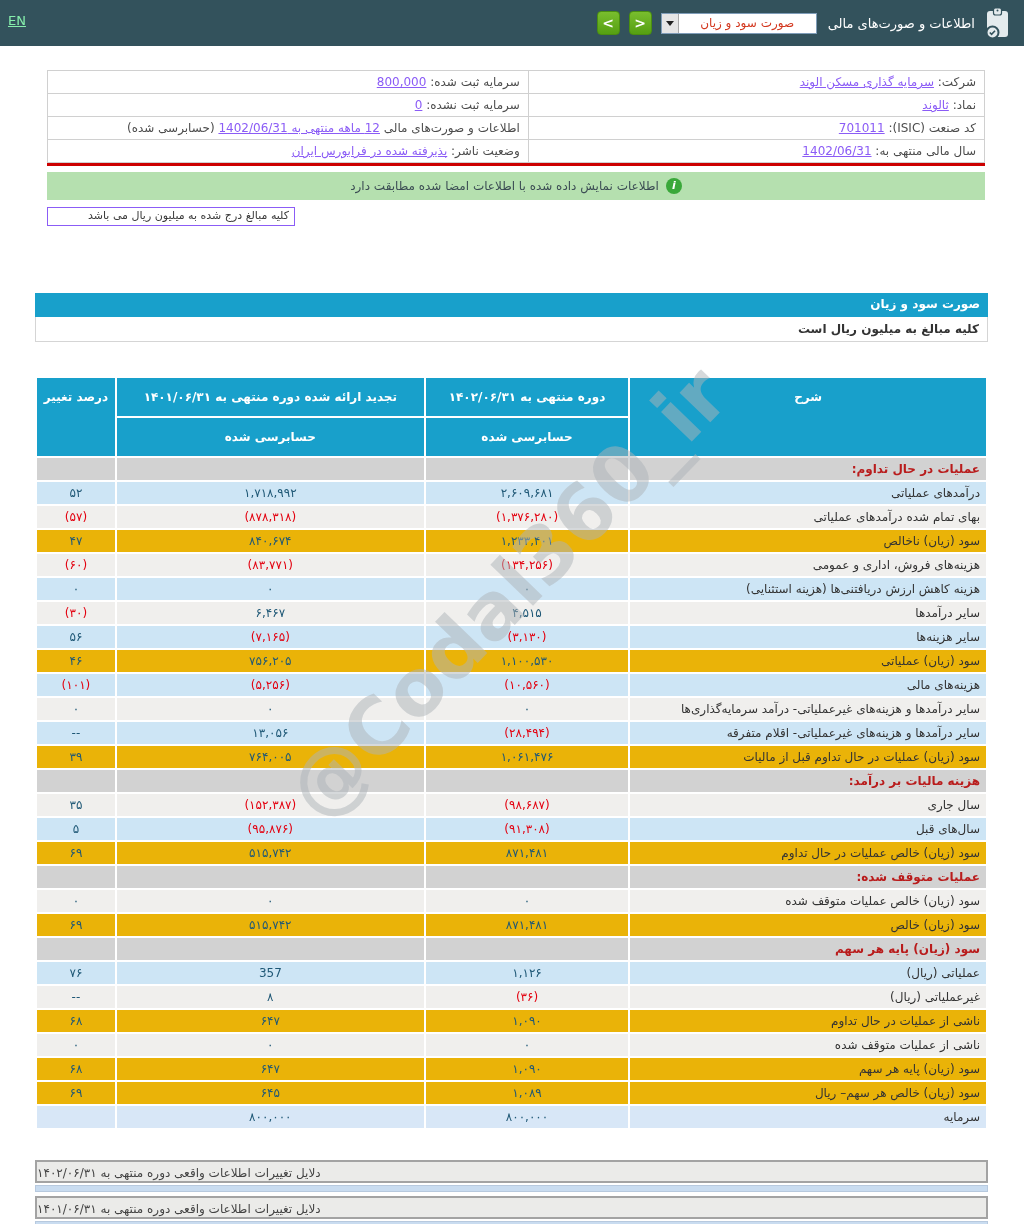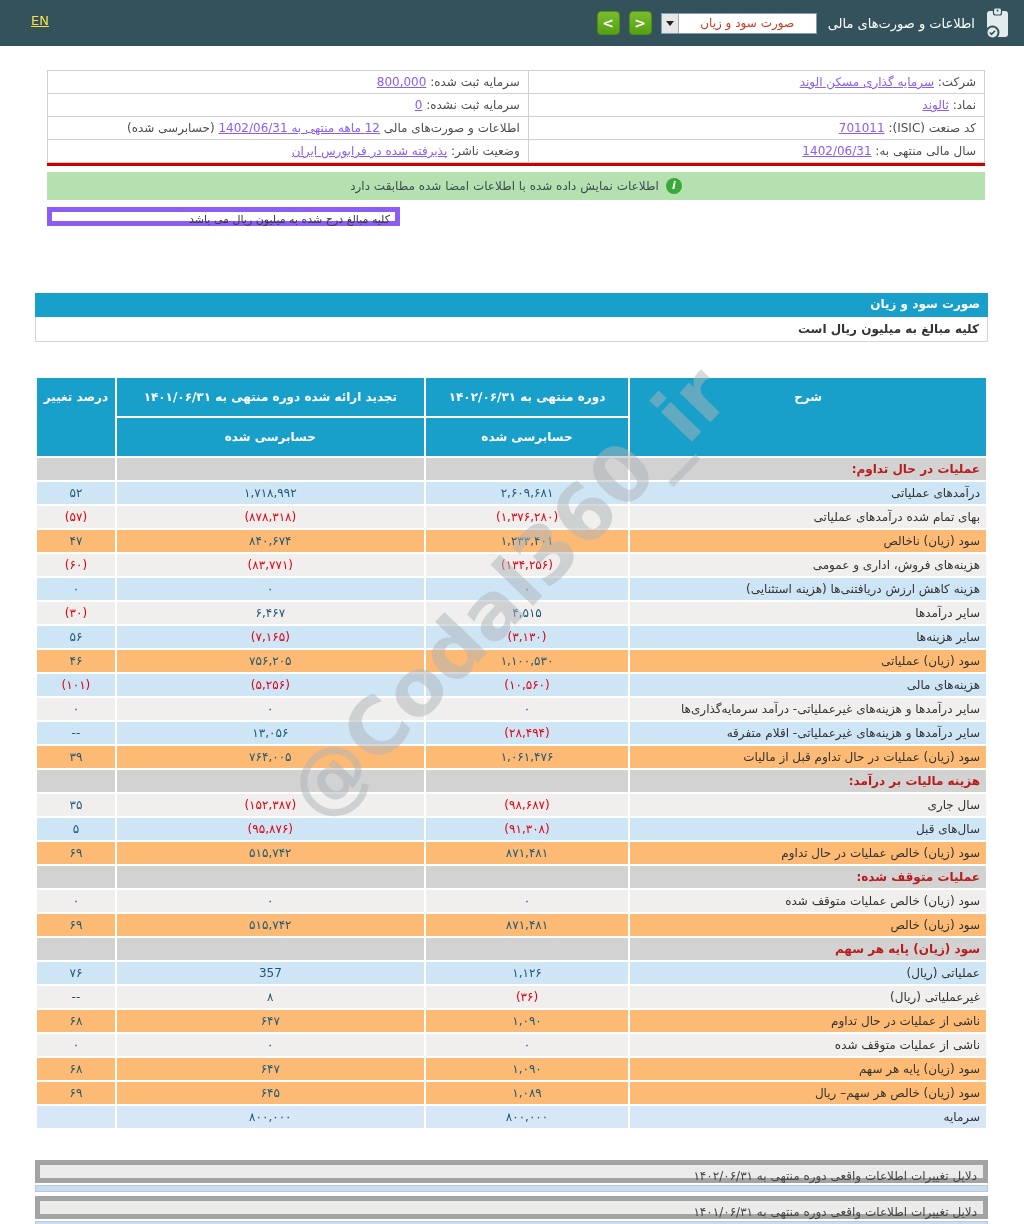--- a/index.html
+++ b/index.html
@@ -1,21 +1,21 @@
 <!DOCTYPE html>
 <html lang="fa"><head>
 <meta charset="utf-8">
 <style>
   * { margin:0; padding:0; box-sizing:border-box; }
   body { font-family:"DejaVu Sans", sans-serif; background:#fff; }
   .page { position:relative; width:1024px; height:1224px; overflow:hidden; background:#fff; }
 
   
   .topbar { position:relative; height:46px; background:#33525c; }
-  .en-link { position:absolute; left:31px; top:13px; color:#fde047; font-size:13px; text-decoration:underline; cursor:pointer; }
+  .en-link { position:absolute; left:8px; top:13px; color:#86efac; font-size:13px; text-decoration:underline; cursor:pointer; }
   .top-right { position:absolute; right:12px; top:0; height:46px; display:flex; flex-direction:row-reverse; align-items:center; gap:9px; }
   .clip-icon { width:28px; height:32px; }
   .top-title { color:#fff; font-size:13px; direction:rtl; margin-left:2px; }
   .combo { display:flex; flex-direction:row; width:156px; height:21px; background:#fff; border:1px solid #7f9db9; }
   .combo-arrow { width:17px; height:100%; background:#e6e6e6; border-right:1px solid #aaa; display:flex; align-items:center; justify-content:center; cursor:pointer; }
   .combo-arrow .tri { width:0; height:0; border-left:4px solid transparent; border-right:4px solid transparent; border-top:5px solid #222; }
   .combo-text { flex:1; color:#d3371e; font-size:12px; direction:rtl; text-align:center; line-height:19px; white-space:nowrap; overflow:hidden; cursor:pointer; }
   .nav-btn { width:23px; height:24px; border-radius:4px; background:linear-gradient(#79bd2e,#55a012); border:1px solid #4a8f10; color:#fff; font-weight:bold; font-size:14px; line-height:22px; text-align:center; cursor:pointer; }
 
   
@@ -23,48 +23,48 @@
   table.company { width:100%; border-collapse:collapse; direction:rtl; }
   table.company td { border:1px solid #d0d0d0; height:23px; font-size:12px; padding:1px 8px; vertical-align:middle; white-space:nowrap; }
   td.c-right { width:457px; }
   td.c-left  { width:481px; }
   .f-label { color:#4d4d4d; }
   .f-value { color:#8b5cf6;text-decoration:underline; }
   .redline { height:3px; background:#cc0000; }
   .greenbar { margin-top:6px; height:28px; background:#b5e0af; display:flex; direction:rtl; align-items:center; justify-content:center; gap:7px; }
   .greenbar .txt { color:#3c4d54; font-size:12px; }
   .info-i { width:16px; height:16px; border-radius:50%; background:#3aa83a; color:#fff; font-size:11px; font-weight:bold; text-align:center; line-height:16px; font-style:italic; }
-  .notebox { margin-top:7px; width:353px; height:19px; border:5px solid #8b5cf6; direction:rtl; text-align:right; padding:1px 5px 0 0; font-size:11px; color:#3a3a3a; white-space:nowrap; }
+  .notebox { margin-top:7px; width:248px; height:19px; border:1px solid #8b5cf6; direction:rtl; text-align:right; padding:1px 5px 0 0; font-size:11px; color:#3a3a3a; white-space:nowrap; }
 
   
   .stmt-wrap { margin:67px 36px 0 35px; width:953px; position:relative; }
   .stmt-title { height:24px; background:#18a0cb; color:#fff; font-size:12px; font-weight:bold; direction:rtl; text-align:right; padding:4px 8px 0 0; }
   .stmt-sub { height:25px; background:#fff; border:1px solid #d5d5d5; border-top:none; color:#333; font-size:12px; font-weight:bold; direction:rtl; text-align:right; padding:5px 8px 12px 0; }
 
   table.stmt { margin-top:34px; width:100%; border-collapse:separate; border-spacing:2px; direction:rtl; background:#fff; position:relative; z-index:1; }
   table.stmt th { background:#18a0cb; color:#fff; font-size:12px; font-weight:bold; text-align:center; height:23px; padding:12px 4px; }
   th.h-desc, th.h-pct { vertical-align:top; padding-top:4px; }
   table.stmt td { height:22px; font-size:12px; padding:0 6px; vertical-align:middle; }
   td.cell-desc { text-align:right; color:#333; white-space:nowrap; }
   td.cell-val  { text-align:center; color:#1f5876; white-space:nowrap; }
   td.cell-val.neg { color:#e3000f; }
   tr.row-blue td    { background:#cde5f5; }
   tr.row-white td   { background:#f0efed;margin-top:22px; }
-  tr.row-yellow td  { background:#fdba74; }
+  tr.row-yellow td  { background:#eab308; }
   tr.row-section td { background:#d2d2d2; }
   tr.row-capital td { background:#d8e7f7; }
   tr.row-section td.cell-desc { font-weight:bold; color:#b91c1c; }
 
   
   .watermark { position:absolute; left:185px; top:545px; width:660px; height:110px; z-index:2; pointer-events:none;
     transform:rotate(-46deg); text-align:center; font-size:78px; font-weight:bold; color:#aeb4b9; opacity:.5; white-space:nowrap; }
 
   
   .footer-wrap { margin:30px 36px 0 35px; width:953px; }
-  .exp-bar { height:23px; background:#ebebe9; border:5px solid #a3a3a3; direction:rtl; text-align:right; padding:4px 6px 0 0; font-size:12px; color:#444; cursor:pointer; }
+  .exp-bar { height:23px; background:#ebebe9; border:2px solid #a3a3a3; direction:rtl; text-align:left; padding:4px 6px 0 0; font-size:12px; color:#444; cursor:pointer; }
   .exp-strip { margin-top:2px; height:7px; background:#c9dcf0; border:1px solid #b7c9de; }
   .gap4 { height:4px; }
   .exit-btn { margin:17px 0 0 15px; width:81px; height:28px; background:#9a9083; border:none; color:#fff; font-size:12px; font-family:"DejaVu Sans", sans-serif; cursor:pointer; }
 </style>
 </head>
 <body>
 
 <div class="page">
 
   <div class="topbar">

